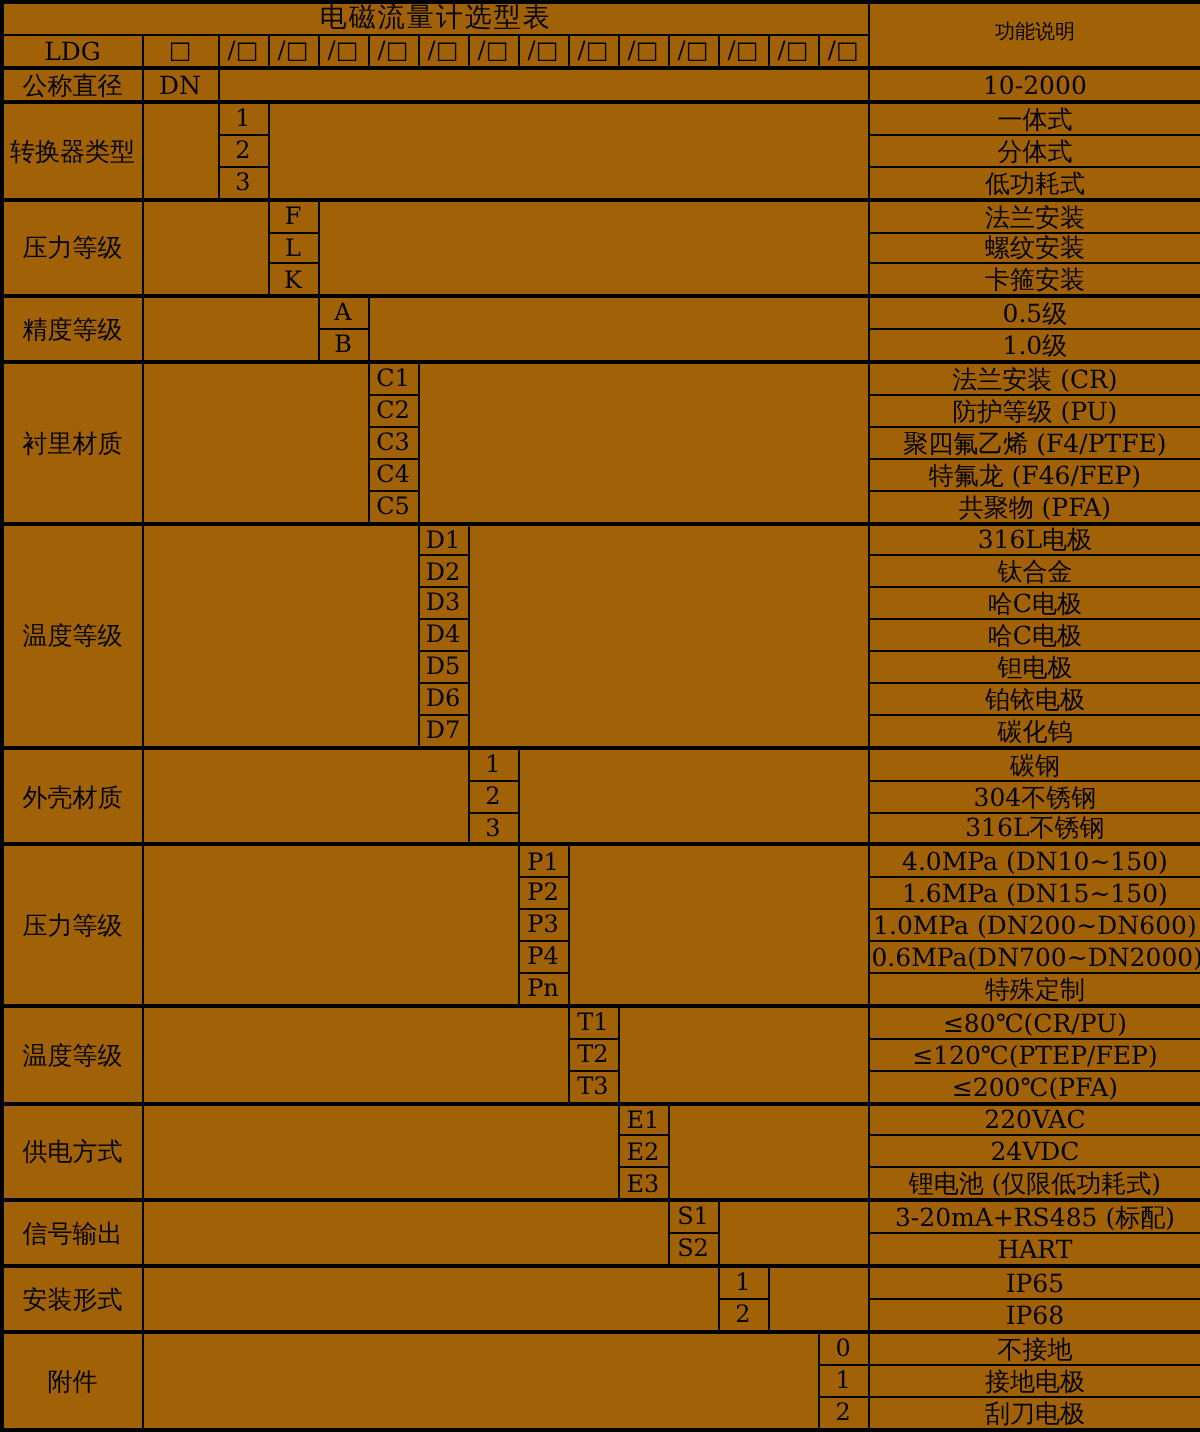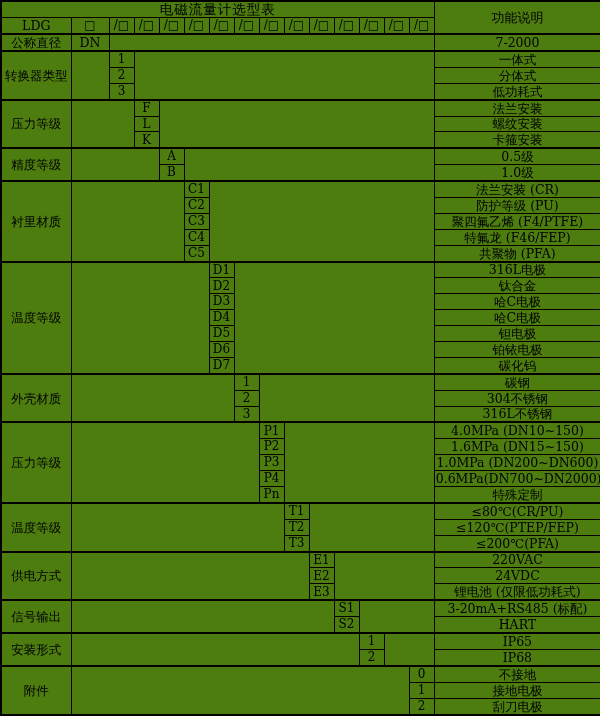--- a/index.html
+++ b/index.html
@@ -3,21 +3,21 @@
 <meta charset="utf-8">
 <style>
   html, body {
     margin: 0;
     padding: 0;
     background: #ffffff;
   }
   .page {
     width: 600px;
     height: 716px;
-    background: #4d7c0f;
+    background: #a16207;
     box-sizing: border-box;
   }
   table.sel {
     width: 600px;
     height: 716px;
     border-collapse: collapse;
     table-layout: fixed;
     font-family: "DejaVu Serif", "Liberation Serif", serif;
     font-size: 12.5px;
     color: #000000;
@@ -34,21 +34,21 @@
     height: 14px;
   }
   table.sel tr.block td {
     border-top: 2px solid #000000;
   }
   td.title-cell {
     font-size: 13.5px;
     letter-spacing: 1px;
   }
   td.func-head {
-    font-size: 13px;
+    font-size: 10px;
   }
   td.left {
     text-align: left;
     padding-left: 4px;
   }
   td.code-cell {
     font-size: 12px;
   }
   td.slot-cell {
     font-size: 12px;
@@ -97,21 +97,21 @@
           <td class="slot-cell">/□</td>
           <td class="slot-cell">/□</td>
           <td class="slot-cell">/□</td>
           <td class="slot-cell">/□</td>
           <td class="slot-cell">/□</td>
         </tr>
         <tr class="block">
           <td class="left">公称直径</td>
           <td class="left">DN</td>
           <td colspan="13"></td>
-          <td>7-2000</td>
+          <td>10-2000</td>
         </tr>
         <tr class="block">
           <td rowspan="3">转换器类型</td>
           <td rowspan="3" colspan="1"></td>
           <td class="code-cell">1</td>
           <td rowspan="3" colspan="12"></td>
           <td>一体式</td>
         </tr>
         <tr>
           <td class="code-cell">2</td>

